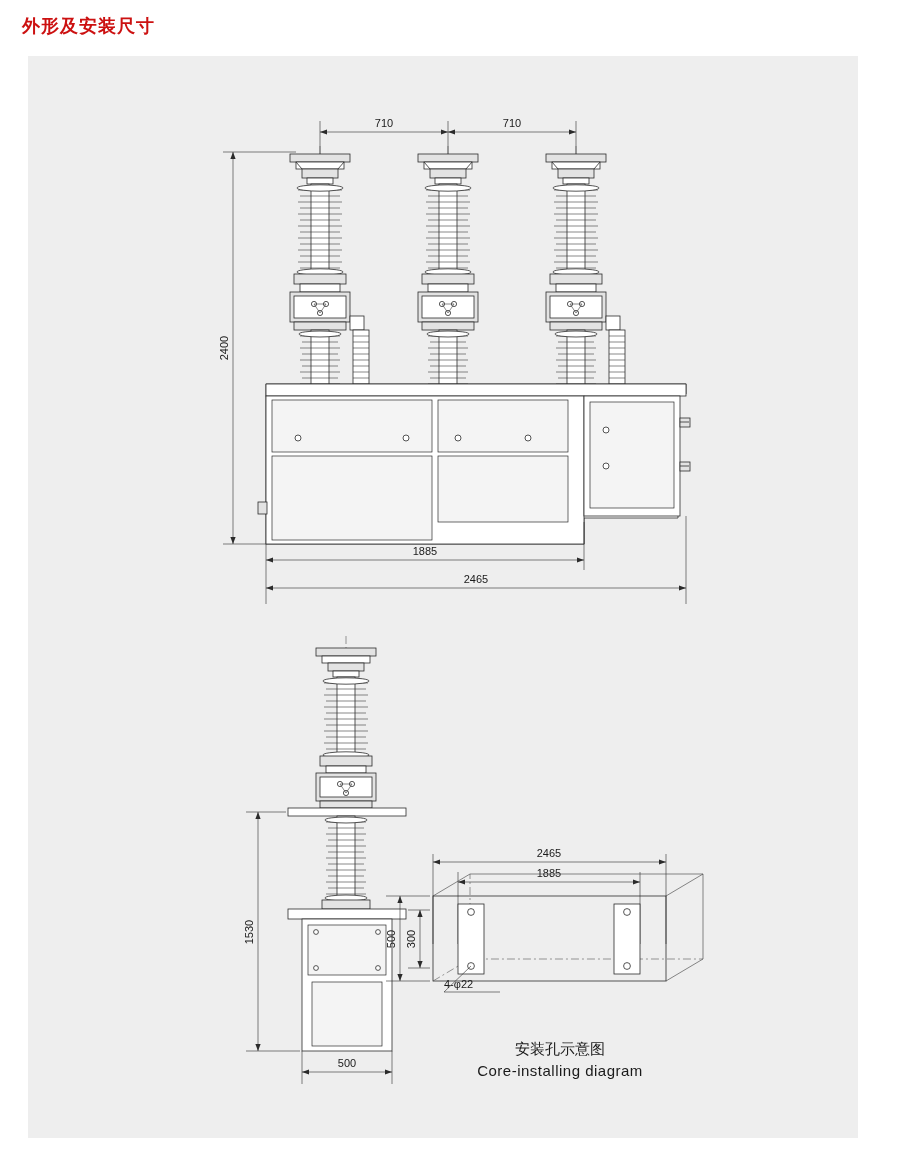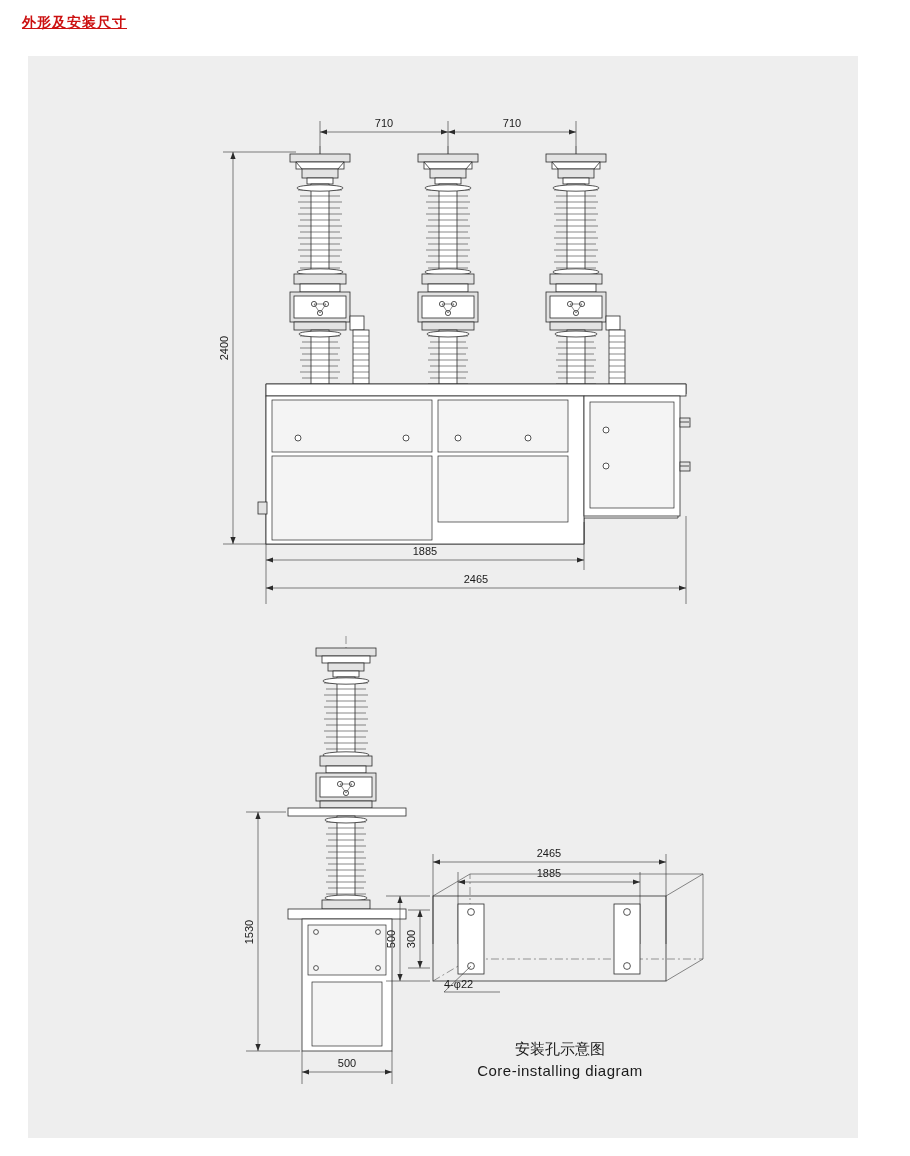--- a/index.html
+++ b/index.html
@@ -6,23 +6,22 @@
   body{
     width:910px;height:1156px;
     background:#ffffff;
     font-family:"Liberation Sans", sans-serif;
     overflow:hidden;
   }
   .page{position:relative;width:910px;height:1156px;}
 
   .title{
     position:absolute;left:22px;top:14px;
-    font-size:14px;font-weight:bold;color:#cc1111;
+    font-size:18px;font-weight:bold;color:#cc1111;
     letter-spacing:1px;
-    text-decoration:underline;
   }
 
   .panel{
     position:absolute;left:28px;top:56px;
     width:830px;height:1082px;
     background:#eeeeee;
   }
 
   svg{display:block;}
 

